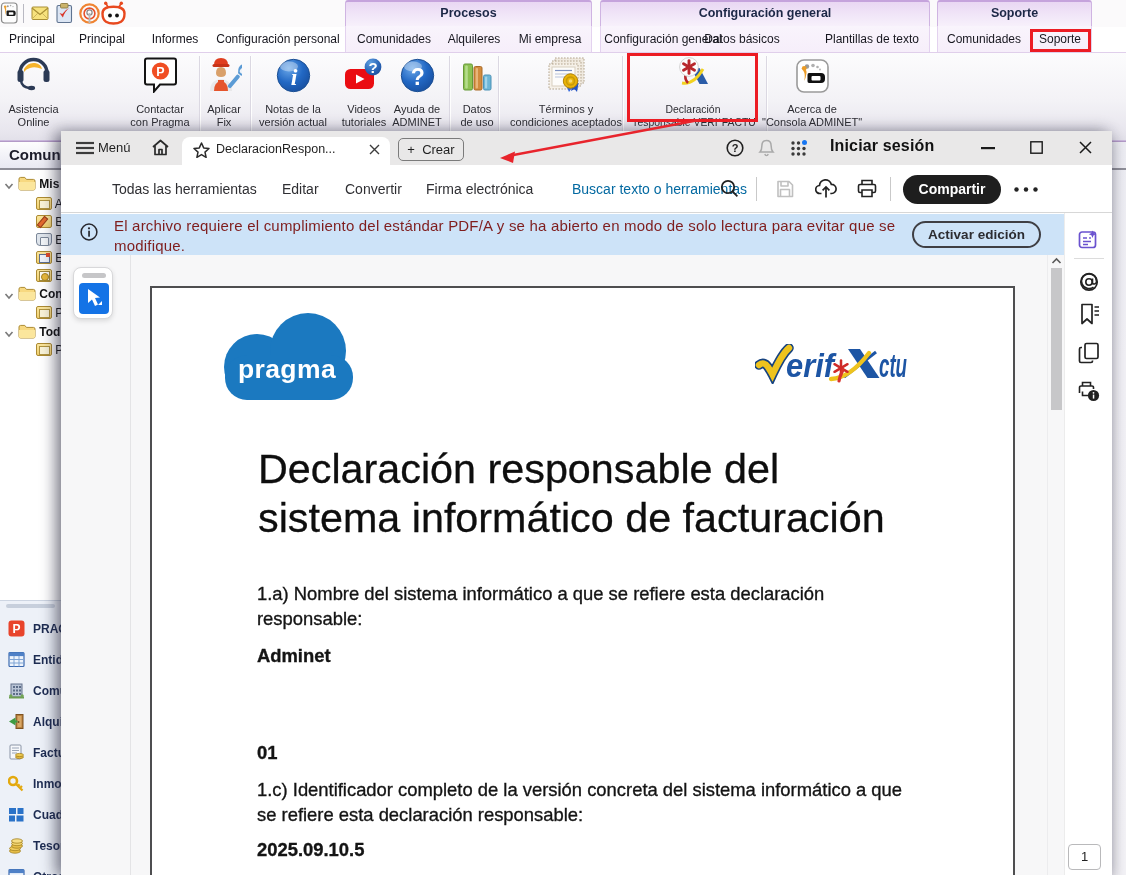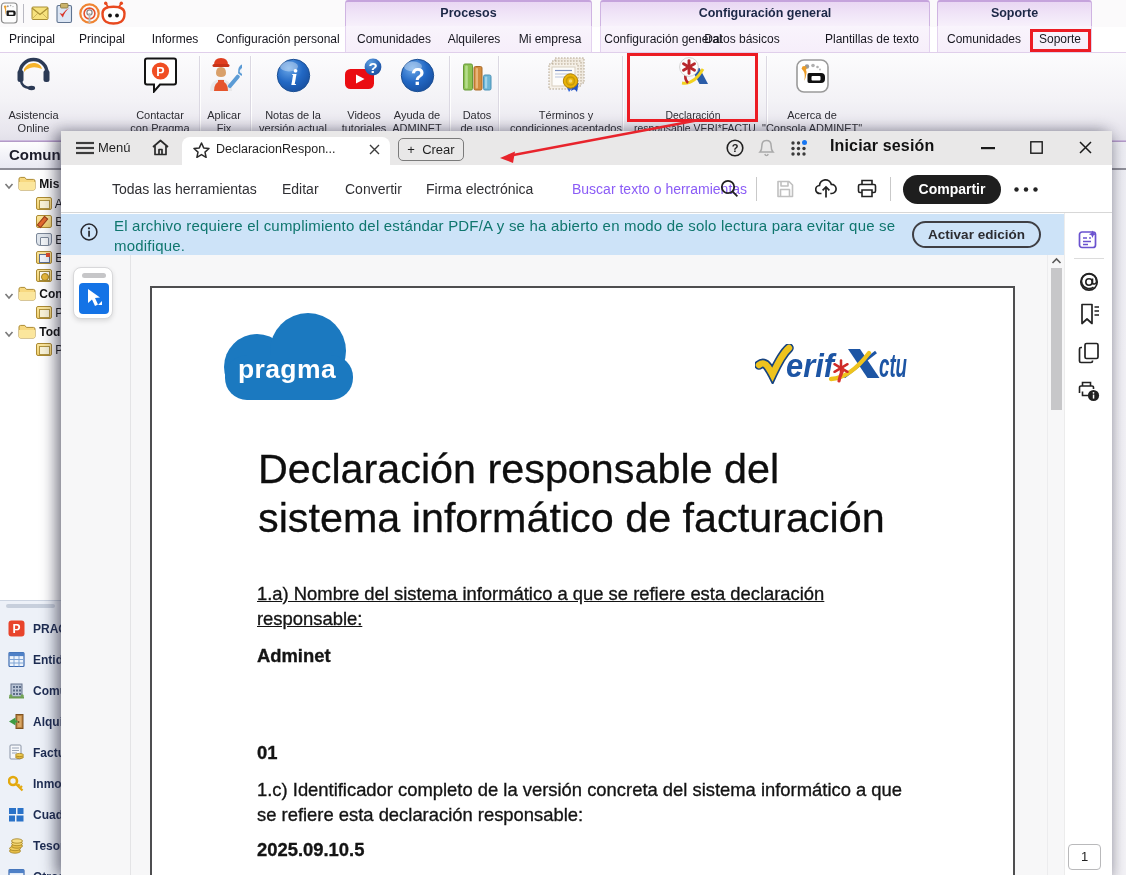--- a/index.html
+++ b/index.html
@@ -17,21 +17,21 @@
   .grp-bd { top:26px; height:27px; background:linear-gradient(#f9f4fc,#f6eefa); border-left:1px solid #e3d2ef; border-right:1px solid #e3d2ef; }
   #tabs-row { left:0; top:26px; width:1126px; height:27px; }
   .tab-lbl { position:absolute; top:0; height:26px; line-height:26px; font-size:12px; color:#17171f; text-align:center; white-space:nowrap; }
   #ribbon-line { left:0; top:52px; width:1126px; height:1px; background:#e0cfeb; }
   #ribbon { left:0; top:53px; width:1126px; height:88px;
      background:linear-gradient(#fcfcfd 0%, #f3f2f6 55%, #e8e6ee 90%, #e3e1ea 100%);
      border-bottom:1px solid #cbb8dd; }
   .rsep { position:absolute; top:3px; height:80px; width:1px; background:#dbd8e2; box-shadow:1px 0 0 #fefefe; }
   .ritem { position:absolute; top:2px; text-align:center; }
   .ricon { height:38px; display:flex; align-items:flex-end; justify-content:center; }
-  .rlbl { margin-top:16px; font-size:11px; line-height:13px; color:#2d2d33; white-space:nowrap; }
+  .rlbl { margin-top:10px; font-size:11px; line-height:13px; color:#2d2d33; white-space:nowrap; }
 
   
   #sidebar { left:0; top:141px; width:61px; height:734px; background:#fff; overflow:hidden; }
   #sb-topline { left:0; top:141px; width:61px; height:1px; background:#b39ac7; }
   #sb-head { left:0; top:142px; width:61px; height:26px; background:linear-gradient(#fdfdfe,#e9e9f2); font-weight:bold; font-size:15px; color:#1c1c2a; line-height:26px; padding-left:9px; white-space:nowrap; overflow:hidden;}
   #sb-line2 { left:0; top:168px; width:61px; height:2px; background:#8f8f98; }
   .tree-row { position:absolute; font-size:12px; color:#111; white-space:nowrap; height:16px; line-height:16px; }
   .tree-row b { font-weight:bold; }
   .tico { display:inline-block; width:16px; height:13px; vertical-align:-2px; border-radius:2px;
           background:linear-gradient(#fbe69d,#f0cf6e); border:1px solid #ad8b32; position:relative; }
@@ -491,21 +491,21 @@
       </svg>
     <svg class="abs" style="left:1018px; top:10px;" width="13" height="13" viewBox="0 0 13 13">
         <path d="M1 1 L12 12 M12 1 L1 12" stroke="#1a1a1a" stroke-width="1.5"></path>
       </svg>
 
     <div id="toolbar" class="abs"></div>
     <div class="tb-txt" style="left:16px;">Todas las herramientas</div>
     <div class="tb-txt" style="left:186px;">Editar</div>
     <div class="tb-txt" style="left:249px;">Convertir</div>
     <div class="tb-txt" style="left:330px;">Firma electrónica</div>
-    <div class="tb-txt" style="left:476px; color:#8b5cf6;">Buscar texto o herramientas</div>
+    <div class="tb-txt" style="left:476px; color:#0369a1;">Buscar texto o herramientas</div>
     <svg class="abs" style="left:659px; top:48px;" width="19" height="19" viewBox="0 0 19 19">
       <circle cx="8" cy="8" r="6.2" fill="none" stroke="#222" stroke-width="1.8"></circle>
       <line x1="12.6" y1="12.6" x2="17.4" y2="17.4" stroke="#222" stroke-width="1.8"></line>
     </svg>
     <div class="abs" style="left:695px; top:46px; width:1px; height:24px; background:#c9c9c9;"></div>
     <svg class="abs" style="left:714px; top:48px;" width="20" height="20" viewBox="0 0 20 20">
       <path d="M3 2.5 h11 l3.5 3.5 v11.5 h-14.5 Z M6 2.5 v4.5 h7 v-4.5 M5.5 17.5 v-7 h9 v7" fill="none" stroke="#c0c0c0" stroke-width="1.6" stroke-linejoin="round"></path>
     </svg>
     <svg class="abs" style="left:754px; top:47px;" width="22" height="21" viewBox="0 0 22 21">
       <path d="M6.5 15.5 H5 a4 4 0 0 1 -0.5 -8 a6 6 0 0 1 11.8 -1.2 a4.5 4.5 0 0 1 0.4 9.2 h-1.4" fill="none" stroke="#222" stroke-width="1.7"></path>
@@ -523,21 +523,21 @@
         <circle cx="12" cy="2.5" r="2.2" fill="#222"></circle>
         <circle cx="21.5" cy="2.5" r="2.2" fill="#222"></circle>
     </svg>
 
     <div id="infobar" class="abs"></div>
     <svg class="abs" style="left:19px; top:92px;" width="18" height="18" viewBox="0 0 18 18">
       <circle cx="9" cy="9" r="7.9" fill="none" stroke="#26262c" stroke-width="1.5"></circle>
       <rect x="8.2" y="7.7" width="1.7" height="6" fill="#26262c"></rect>
       <circle cx="9" cy="5.3" r="1.1" fill="#26262c"></circle>
     </svg>
-    <div class="abs" style="left:53px; top:85px; width:860px; font-size:15px; letter-spacing:0.2px; line-height:19.5px; color:#0f766e;">El archivo requiere el cumplimiento del estándar PDF/A y se ha abierto en modo de solo lectura para evitar que se<br>modifique.</div>
+    <div class="abs" style="left:53px; top:85px; width:860px; font-size:15px; letter-spacing:0.2px; line-height:19.5px; color:#7f1d1d;">El archivo requiere el cumplimiento del estándar PDF/A y se ha abierto en modo de solo lectura para evitar que se<br>modifique.</div>
     <div class="abs" style="left:851px; top:90px; width:129px; height:27px; border:2px solid #3f3f44; border-radius:14px; font-size:13.5px; font-weight:bold; color:#2c2c31; text-align:center; line-height:23px; background:#cde3f8;">Activar edición</div>
 
     <div id="docarea" class="abs"></div>
     <div id="lp-divider" class="abs"></div>
     <div id="vscroll" class="abs">
         <div id="vthumb"></div>
       <svg style="position:absolute; left:3px; top:2px;" width="11" height="8" viewBox="0 0 11 8">
           <path d="M1.5 6 L5.5 2 L9.5 6" fill="none" stroke="#5a5a5a" stroke-width="1.6"></path>
         </svg>
     </div>
@@ -600,21 +600,21 @@
           <path d="M4 21 Q9 17 13 23 Q16.5 28.5 17.5 30.5 Q27 10 34 4" fill="none" stroke="#eec31e" stroke-width="6.4" stroke-linecap="round"></path>
           <g stroke="#cf2b28" stroke-width="2.5" stroke-linecap="round">
             <line x1="86" y1="16.5" x2="86" y2="31.5"></line>
             <line x1="79.5" y1="20.2" x2="92.5" y2="27.8"></line>
             <line x1="79.5" y1="27.8" x2="92.5" y2="20.2"></line>
           </g>
           <path d="M88 26 Q85 31 84 37" fill="none" stroke="#d8332b" stroke-width="3.2" stroke-linecap="round"></path>
         </svg>
       </div>
       <div id="h1">Declaración responsable del<br>sistema informático de facturación</div>
-      <div class="pbody" style="top:293px;text-decoration:underline;">1.a) Nombre del sistema informático a que se refiere esta declaración<br>responsable:</div>
+      <div class="pbody" style="top:293px;">1.a) Nombre del sistema informático a que se refiere esta declaración<br>responsable:</div>
       <div class="pbody pbold" style="top:355px;">Adminet</div>
       <div class="pbody pbold" style="top:452px;">01</div>
       <div class="pbody" style="top:489px;">1.c) Identificador completo de la versión concreta del sistema informático a que<br>se refiere esta declaración responsable:</div>
       <div class="pbody pbold" style="top:549px;">2025.09.10.5</div>
     </div>
 
     <div id="floattool" class="abs">
         <div id="ft-grip"></div>
         <div id="ft-tool">
       <svg style="position:absolute; left:7px; top:5px;" width="17" height="20" viewBox="0 0 17 20">

